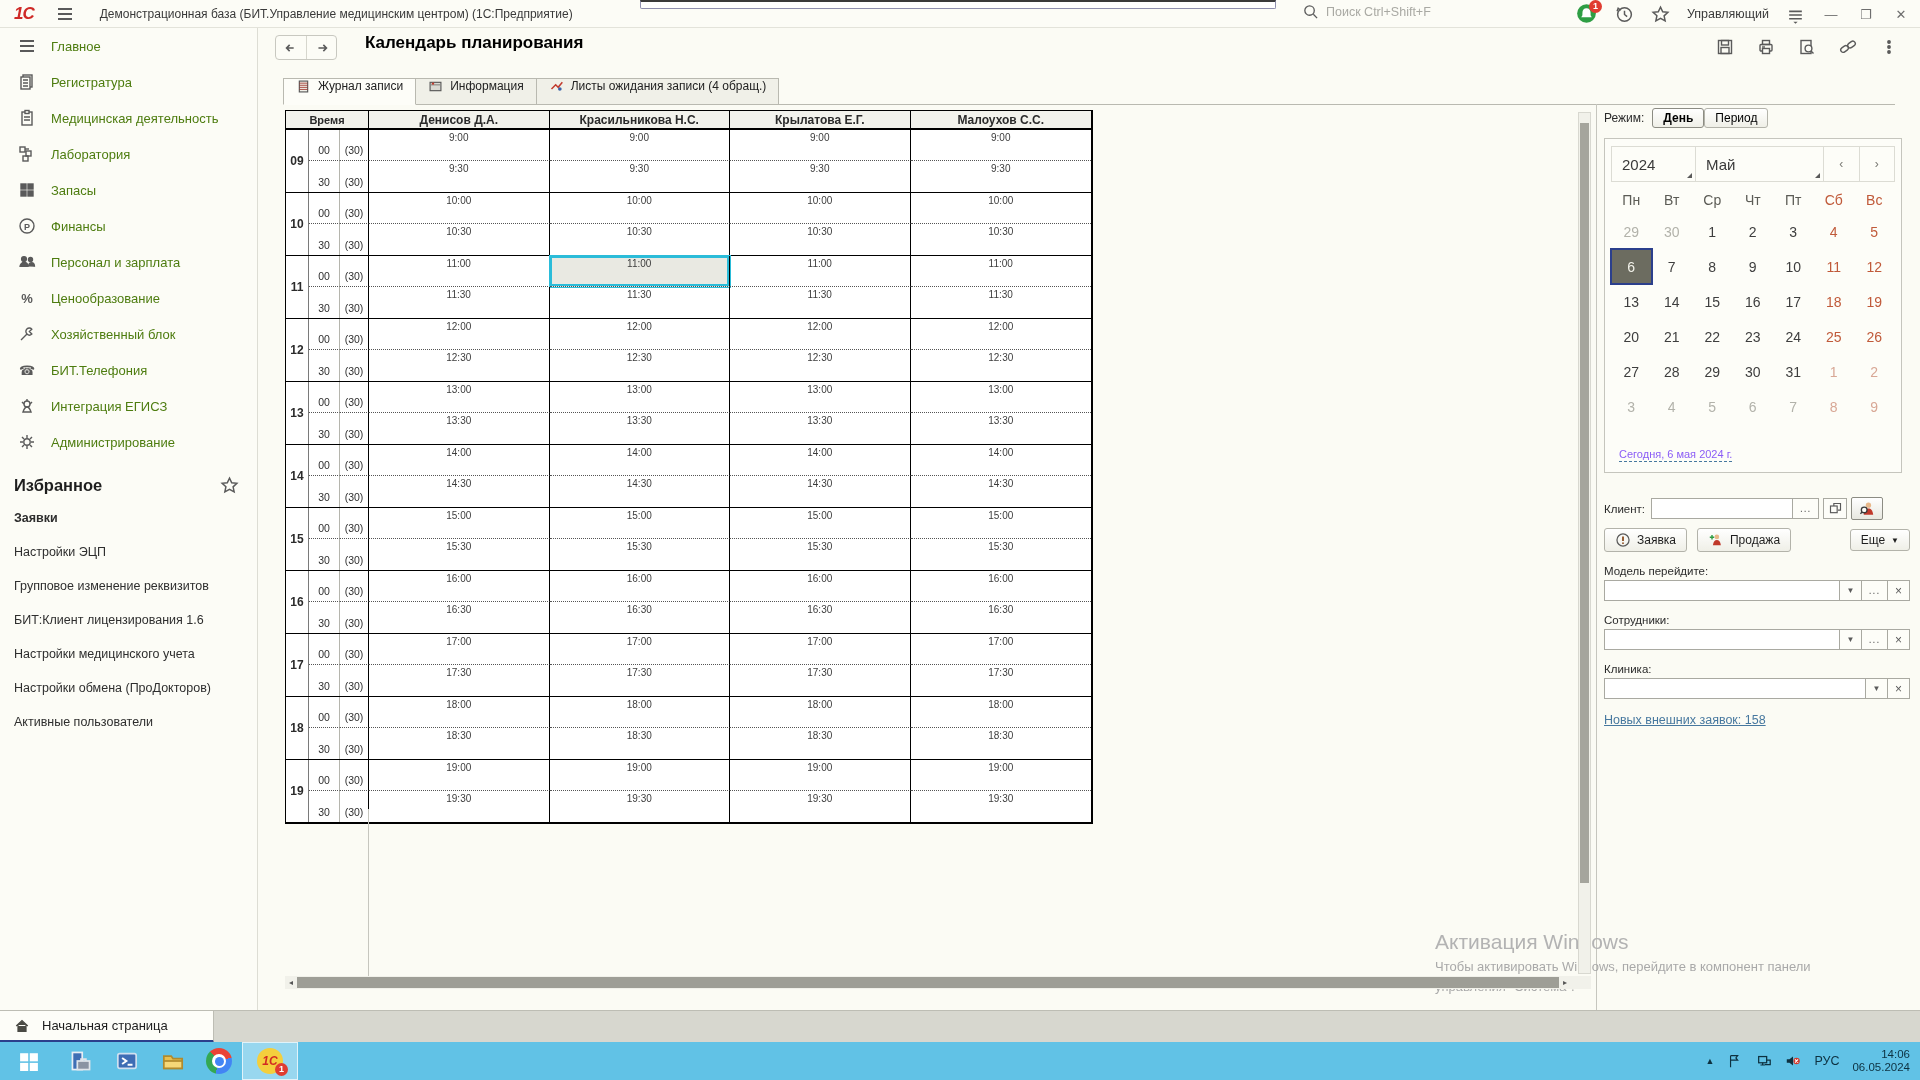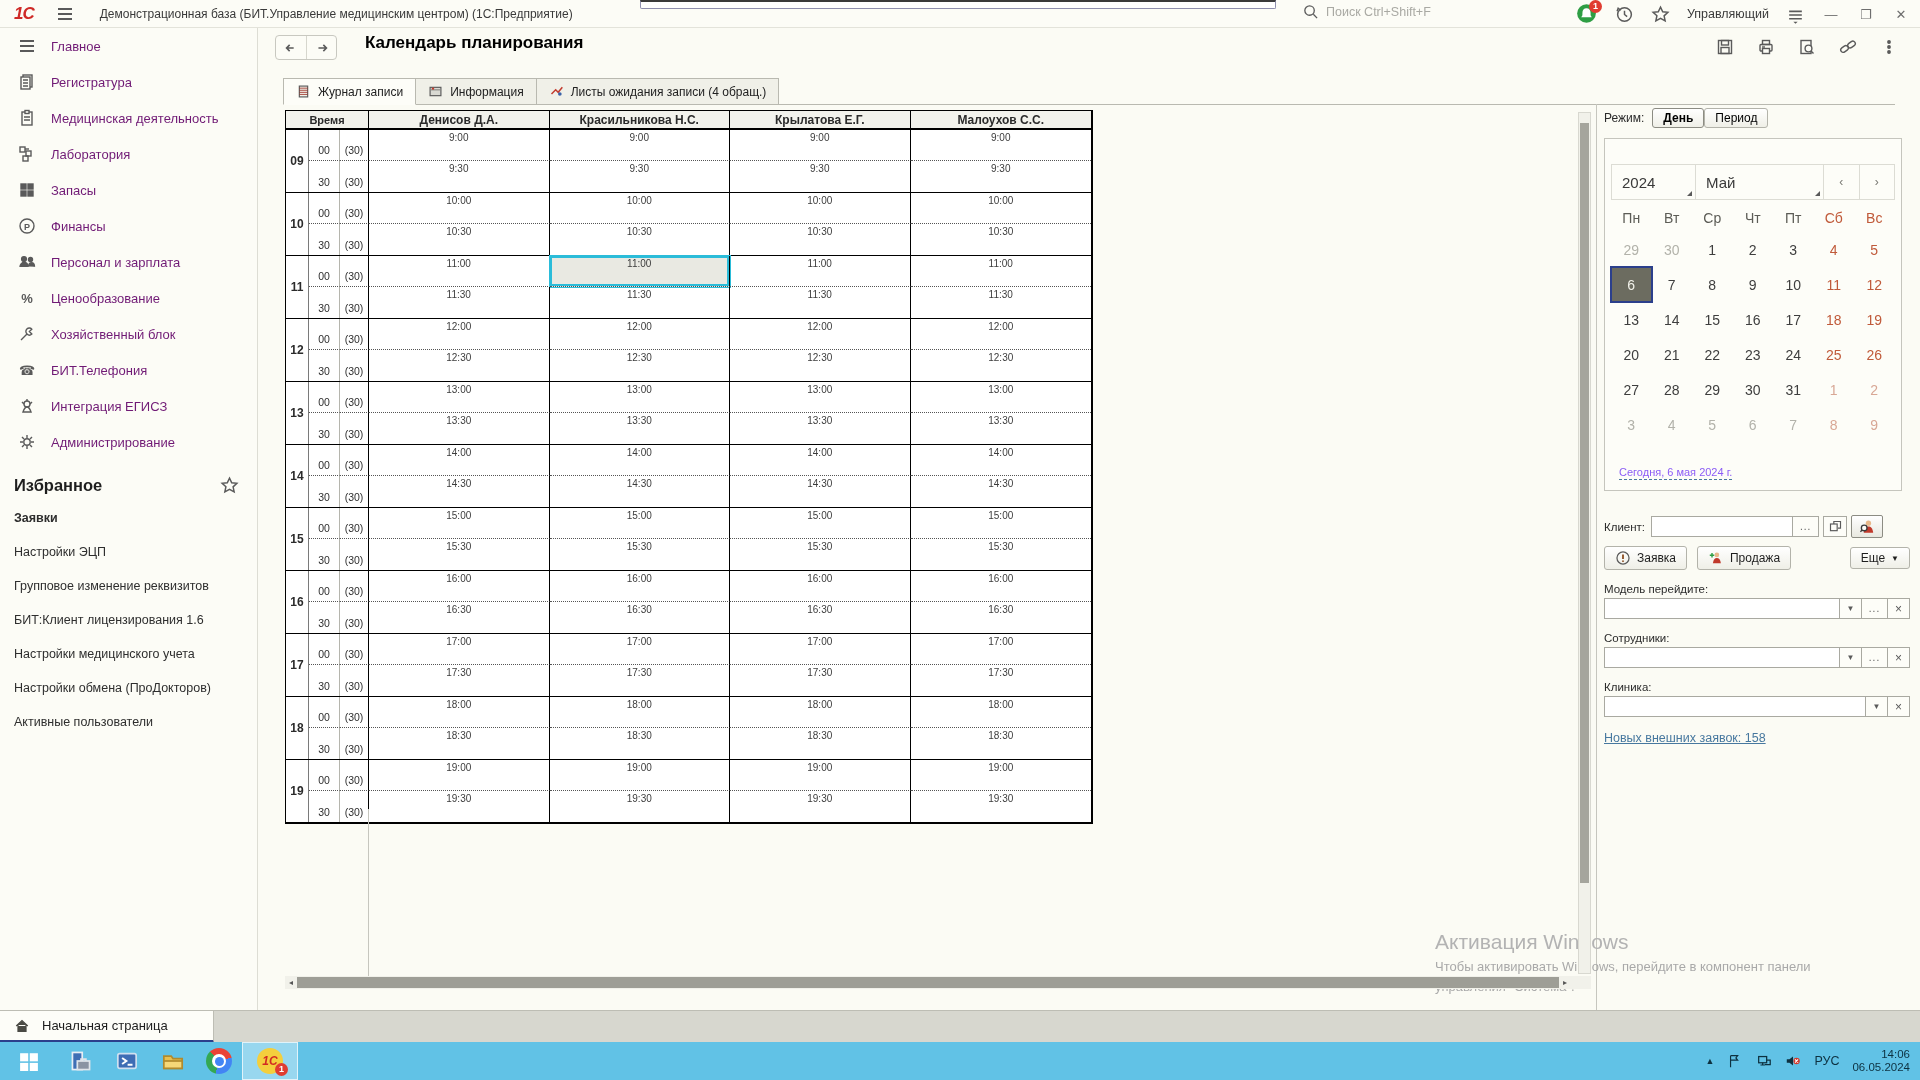--- a/index.html
+++ b/index.html
@@ -19,38 +19,38 @@
   #tb-right { position:absolute; right:10px; top:0; height:28px; display:flex; align-items:center; gap:17px; }
   .winbtn { color:#6e6e6e; font-size:13px; width:18px; text-align:center; }
   #bell-wrap { position:relative; width:22px; height:22px; }
   #bell-badge { position:absolute; right:-4px; top:-3px; background:#e03c31; color:#fff; font-size:9px;
     width:13px; height:13px; border-radius:50%; text-align:center; line-height:13px; font-weight:bold; }
   #user-name { font-size:12.5px; color:#3a3a3a; }
 
   
   #sidebar { position:absolute; left:0; top:28px; width:258px; height:982px; background:#fcfcf6;
     border-right:1px solid #dddDD4; }
-  .nav-item { display:flex; align-items:center; gap:15px; padding:9px 10px 9px 18px; font-size:13px; color:#701a75; cursor:default; }
+  .nav-item { display:flex; align-items:center; gap:15px; padding:9px 10px 9px 18px; font-size:13px; color:#4d7c0f; cursor:default; }
   .nav-item .ic { flex:0 0 18px; }
   .nav-item .lbl { line-height:15px; }
   #fav-header { display:flex; align-items:center; justify-content:space-between; padding:16px 18px 6px 14px; }
   #fav-header .t { font-size:16.5px; font-weight:bold; color:#1e1e1e; }
   .fav-item { padding:10px 14px; font-size:12.5px; color:#2e2e2e; }
   .fav-item.bold { font-weight:bold; }
 
   
   #content { position:absolute; left:258px; top:28px; width:1662px; height:982px; }
   #nav-arrows { position:absolute; left:17px; top:7px; display:flex; border:1px solid #c8c8c0; border-radius:4px; background:#fcfcf6; }
   .nav-arrow { width:30px; height:23px; display:flex; align-items:center; justify-content:center; }
   .nav-arrow + .nav-arrow { border-left:1px solid #d6d6cd; }
   #page-title { position:absolute; left:107px; top:5px; font-size:17px; font-weight:bold; color:#000; }
   #content-toolbar { position:absolute; right:22px; top:10px; display:flex; gap:23px; align-items:center; }
 
   #tabs { position:absolute; left:25px; top:50px; display:flex; }
-  .tab { height:27px; display:flex; align-items:center; gap:7px; padding:0 12px; font-size:12px; color:#222;
+  .tab { height:27px; display:flex; gap:7px; padding:0 12px; font-size:12px; color:#222;
     background:#f0f0e8; border:1px solid #b9b9b0; border-left:none; }
   .tab:first-child { border-left:1px solid #b9b9b0; }
   .tab.active { background:#fdfdf8; border-bottom:1px solid #fdfdf8; position:relative; z-index:2; }
   #tabs-underline { position:absolute; left:25px; top:76px; width:1612px; height:1px; background:#b9b9b0; }
 
   
   #sched { position:absolute; left:27px; top:82px; width:808px; background:#fff;
     border:1px solid #000; border-right-width:2px; border-bottom-width:2px; }
   .s-head { display:grid; grid-template-columns:23px 31px 29px repeat(4,1fr); height:18px; background:#f2f2ec; border-bottom:1px solid #000; }
   .s-head .hcell { display:flex; align-items:center; justify-content:center; font-size:12px; font-weight:bold; border-right:1px solid #000; }
@@ -75,21 +75,21 @@
   #hscroll .arr { width:12px; font-size:8px; color:#555; text-align:center; }
   #hscroll .thumb { height:11px; width:1262px; background:#9e9e96; }
 
   #panel-divider { position:absolute; left:1338px; top:76px; width:1px; height:906px; background:#c6c6be; }
 
   
   #rpanel { position:absolute; left:1346px; top:80px; width:306px; }
   #mode-row { display:flex; align-items:center; gap:8px; font-size:12px; color:#2b2b2b; }
   .mode-btn { border:1px solid #b3b3aa; background:linear-gradient(#fff,#efefe7); border-radius:3px; padding:2px 10px; font-size:12px; }
   .mode-btn.active { font-weight:bold; border-color:#8c8c83; }
-  #cal-box { margin-top:10px; width:298px; border:1px solid #c5c5bd; background:#fdfdf8; padding:25px 6px 10px 6px; }
+  #cal-box { margin-top:10px; width:298px; border:1px solid #c5c5bd; background:#fdfdf8; padding:7px 6px 10px 6px; }
   #cal-selectors { display:flex; align-items:stretch; border:1px solid #dcdcd4; height:36px; }
   .sel { position:relative; display:flex; align-items:center; padding-left:10px; font-size:15px; color:#3a3a3a; border-right:1px solid #dcdcd4; }
   .sel .corner { position:absolute; right:3px; bottom:3px; width:0; height:0; border-left:5px solid transparent; border-bottom:5px solid #5a5a5a; }
   #sel-year { width:84px; } #sel-month { width:128px; }
   .cal-nav { flex:1; display:flex; align-items:center; justify-content:center; color:#7a7a74; font-size:12px; border-right:1px solid #dcdcd4; }
   .cal-nav:last-child { border-right:none; }
   #cal-grid { display:grid; grid-template-columns:repeat(7,40.5px); margin-top:4px; }
   .wd { height:28px; display:flex; align-items:center; justify-content:center; font-size:14px; color:#5c5c56; }
   .wd.we { color:#c05a3a; }
   .day { height:35px; display:flex; align-items:center; justify-content:center; font-size:14px; color:#3e3e3e; }

